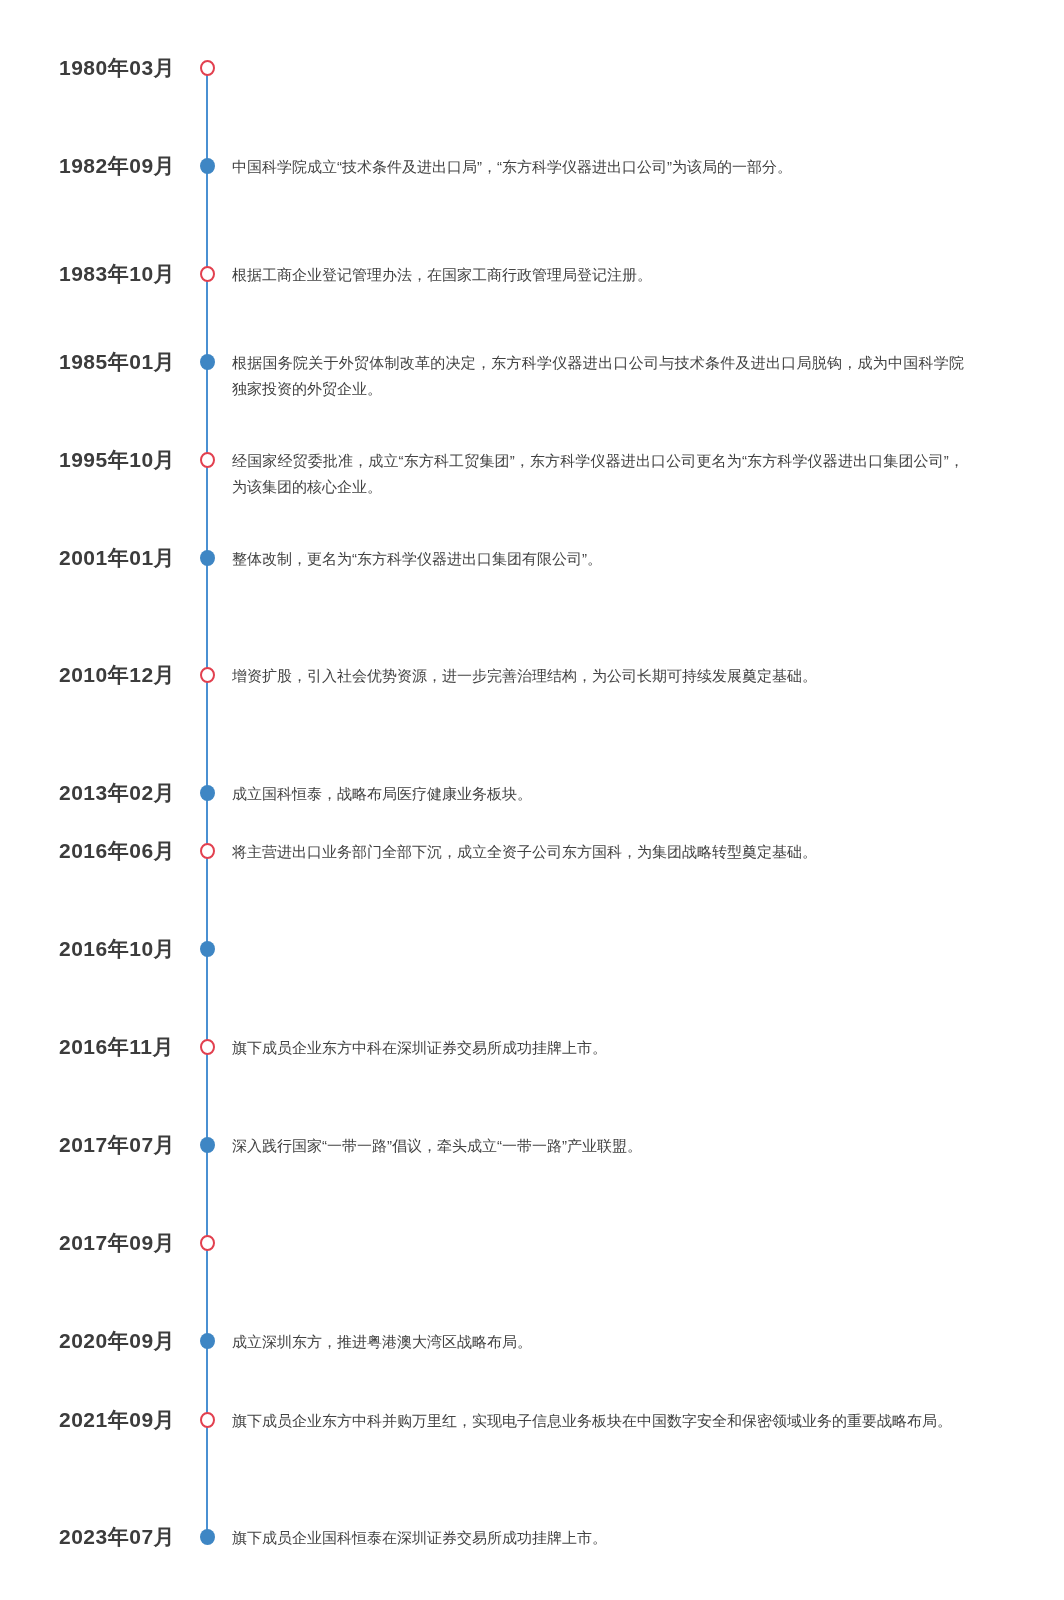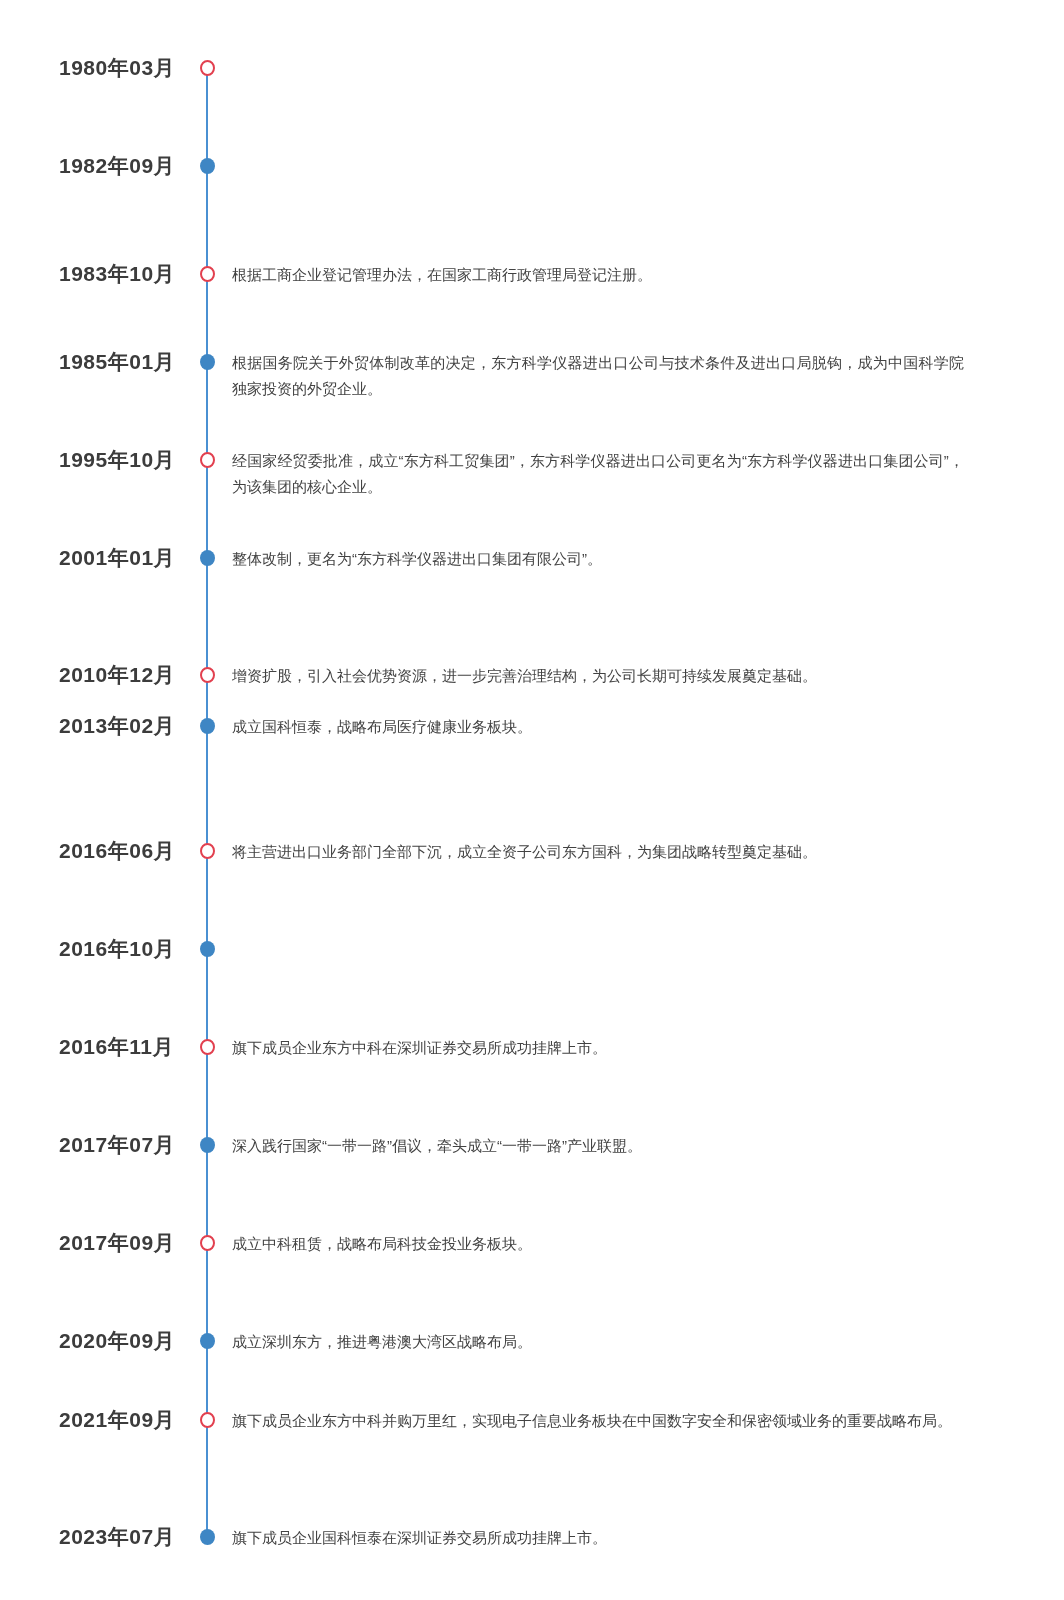--- a/index.html
+++ b/index.html
@@ -75,20 +75,21 @@
   <div id="timeline-line"></div>
   <div id="timeline-items">
   <div class="timeline-item" style="top: 55px;">
     <div class="item-date">1980年03月</div>
     <span class="item-dot hollow"></span>
   </div>
 
   <div class="timeline-item" style="top: 152.9px;">
     <div class="item-date">1982年09月</div>
     <span class="item-dot filled"></span>
+    <div class="item-text">中国科学院成立“技术条件及进出口局”，“东方科学仪器进出口公司”为该局的一部分。</div>
   </div>
 
   <div class="timeline-item" style="top: 261px; padding-left: 30px;">
     <div class="item-date">1983年10月</div>
     <span class="item-dot hollow"></span>
     <div class="item-text">根据工商企业登记管理办法，在国家工商行政管理局登记注册。</div>
   </div>
 
   <div class="timeline-item" style="top: 348.7px;">
     <div class="item-date">1985年01月</div>
@@ -107,21 +108,21 @@
     <span class="item-dot filled"></span>
     <div class="item-text">整体改制，更名为“东方科学仪器进出口集团有限公司”。</div>
   </div>
 
   <div class="timeline-item" style="top: 662px;">
     <div class="item-date">2010年12月</div>
     <span class="item-dot hollow"></span>
     <div class="item-text">增资扩股，引入社会优势资源，进一步完善治理结构，为公司长期可持续发展奠定基础。</div>
   </div>
 
-  <div class="timeline-item" style="top: 713px;">
+  <div class="timeline-item" style="top: 780px;">
     <div class="item-date">2013年02月</div>
     <span class="item-dot filled"></span>
     <div class="item-text">成立国科恒泰，战略布局医疗健康业务板块。</div>
   </div>
 
   <div class="timeline-item" style="top: 838.2px;">
     <div class="item-date">2016年06月</div>
     <span class="item-dot hollow"></span>
     <div class="item-text">将主营进出口业务部门全部下沉，成立全资子公司东方国科，为集团战略转型奠定基础。</div>
   </div>
@@ -139,21 +140,20 @@
 
   <div class="timeline-item" style="top: 1131.9px;">
     <div class="item-date">2017年07月</div>
     <span class="item-dot filled"></span>
     <div class="item-text">深入践行国家“一带一路”倡议，牵头成立“一带一路”产业联盟。</div>
   </div>
 
   <div class="timeline-item" style="top: 1229.8px;">
     <div class="item-date">2017年09月</div>
     <span class="item-dot hollow"></span>
-    <div class="item-text">成立中科租赁，战略布局科技金投业务板块。</div>
   </div>
 
   <div class="timeline-item" style="top: 1327.7px;">
     <div class="item-date">2020年09月</div>
     <span class="item-dot filled"></span>
     <div class="item-text">成立深圳东方，推进粤港澳大湾区战略布局。</div>
   </div>
 
   <div class="timeline-item" style="top: 1407px; padding-left: 28px;">
     <div class="item-date">2021年09月</div>

